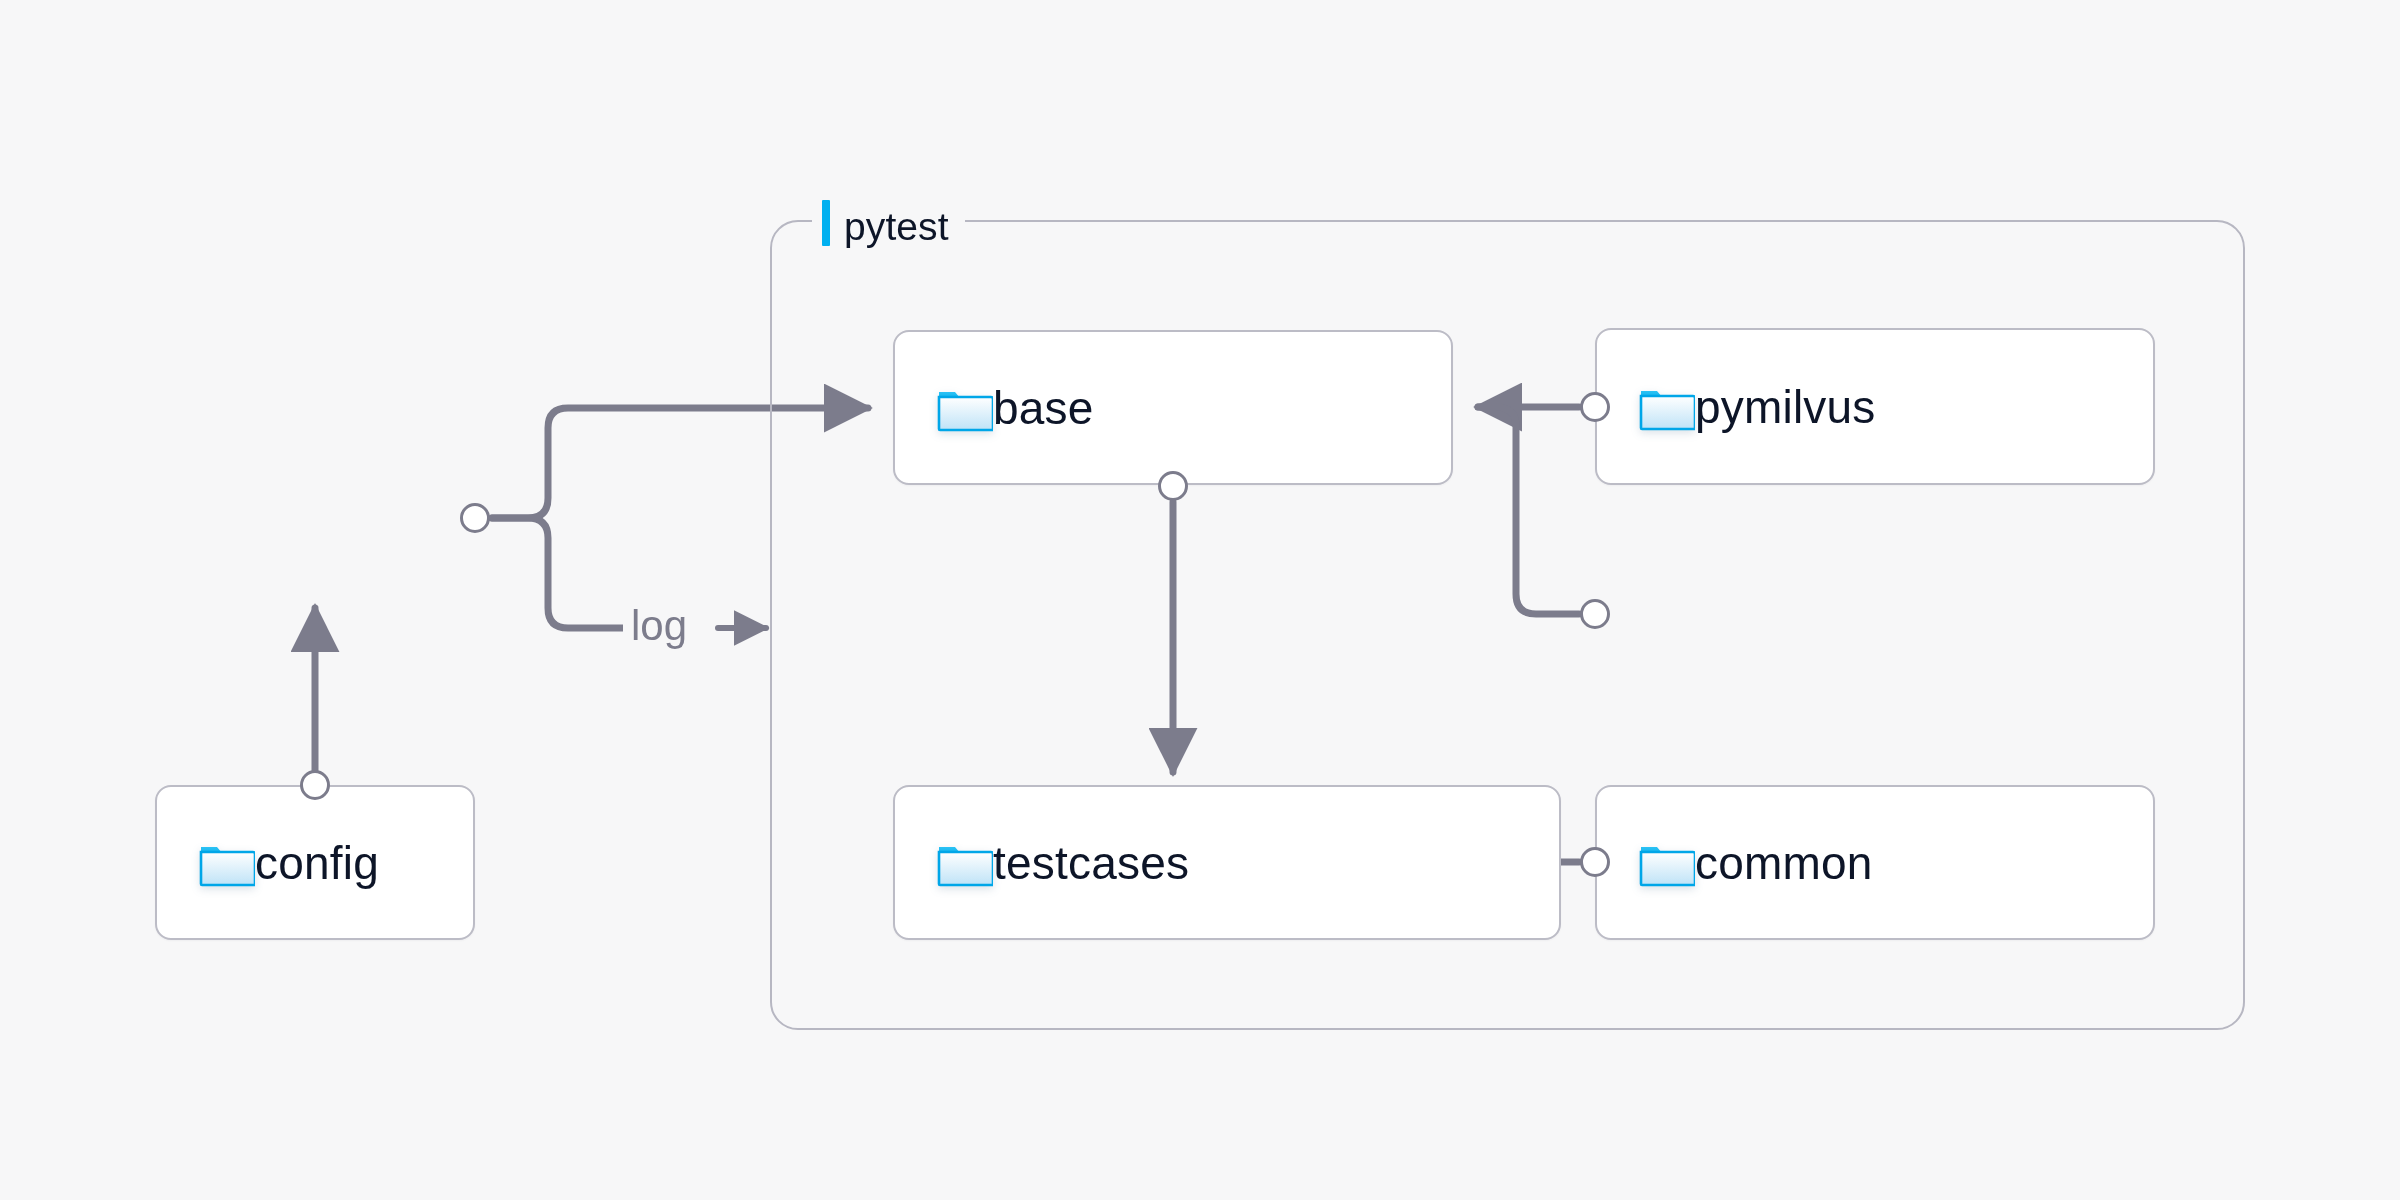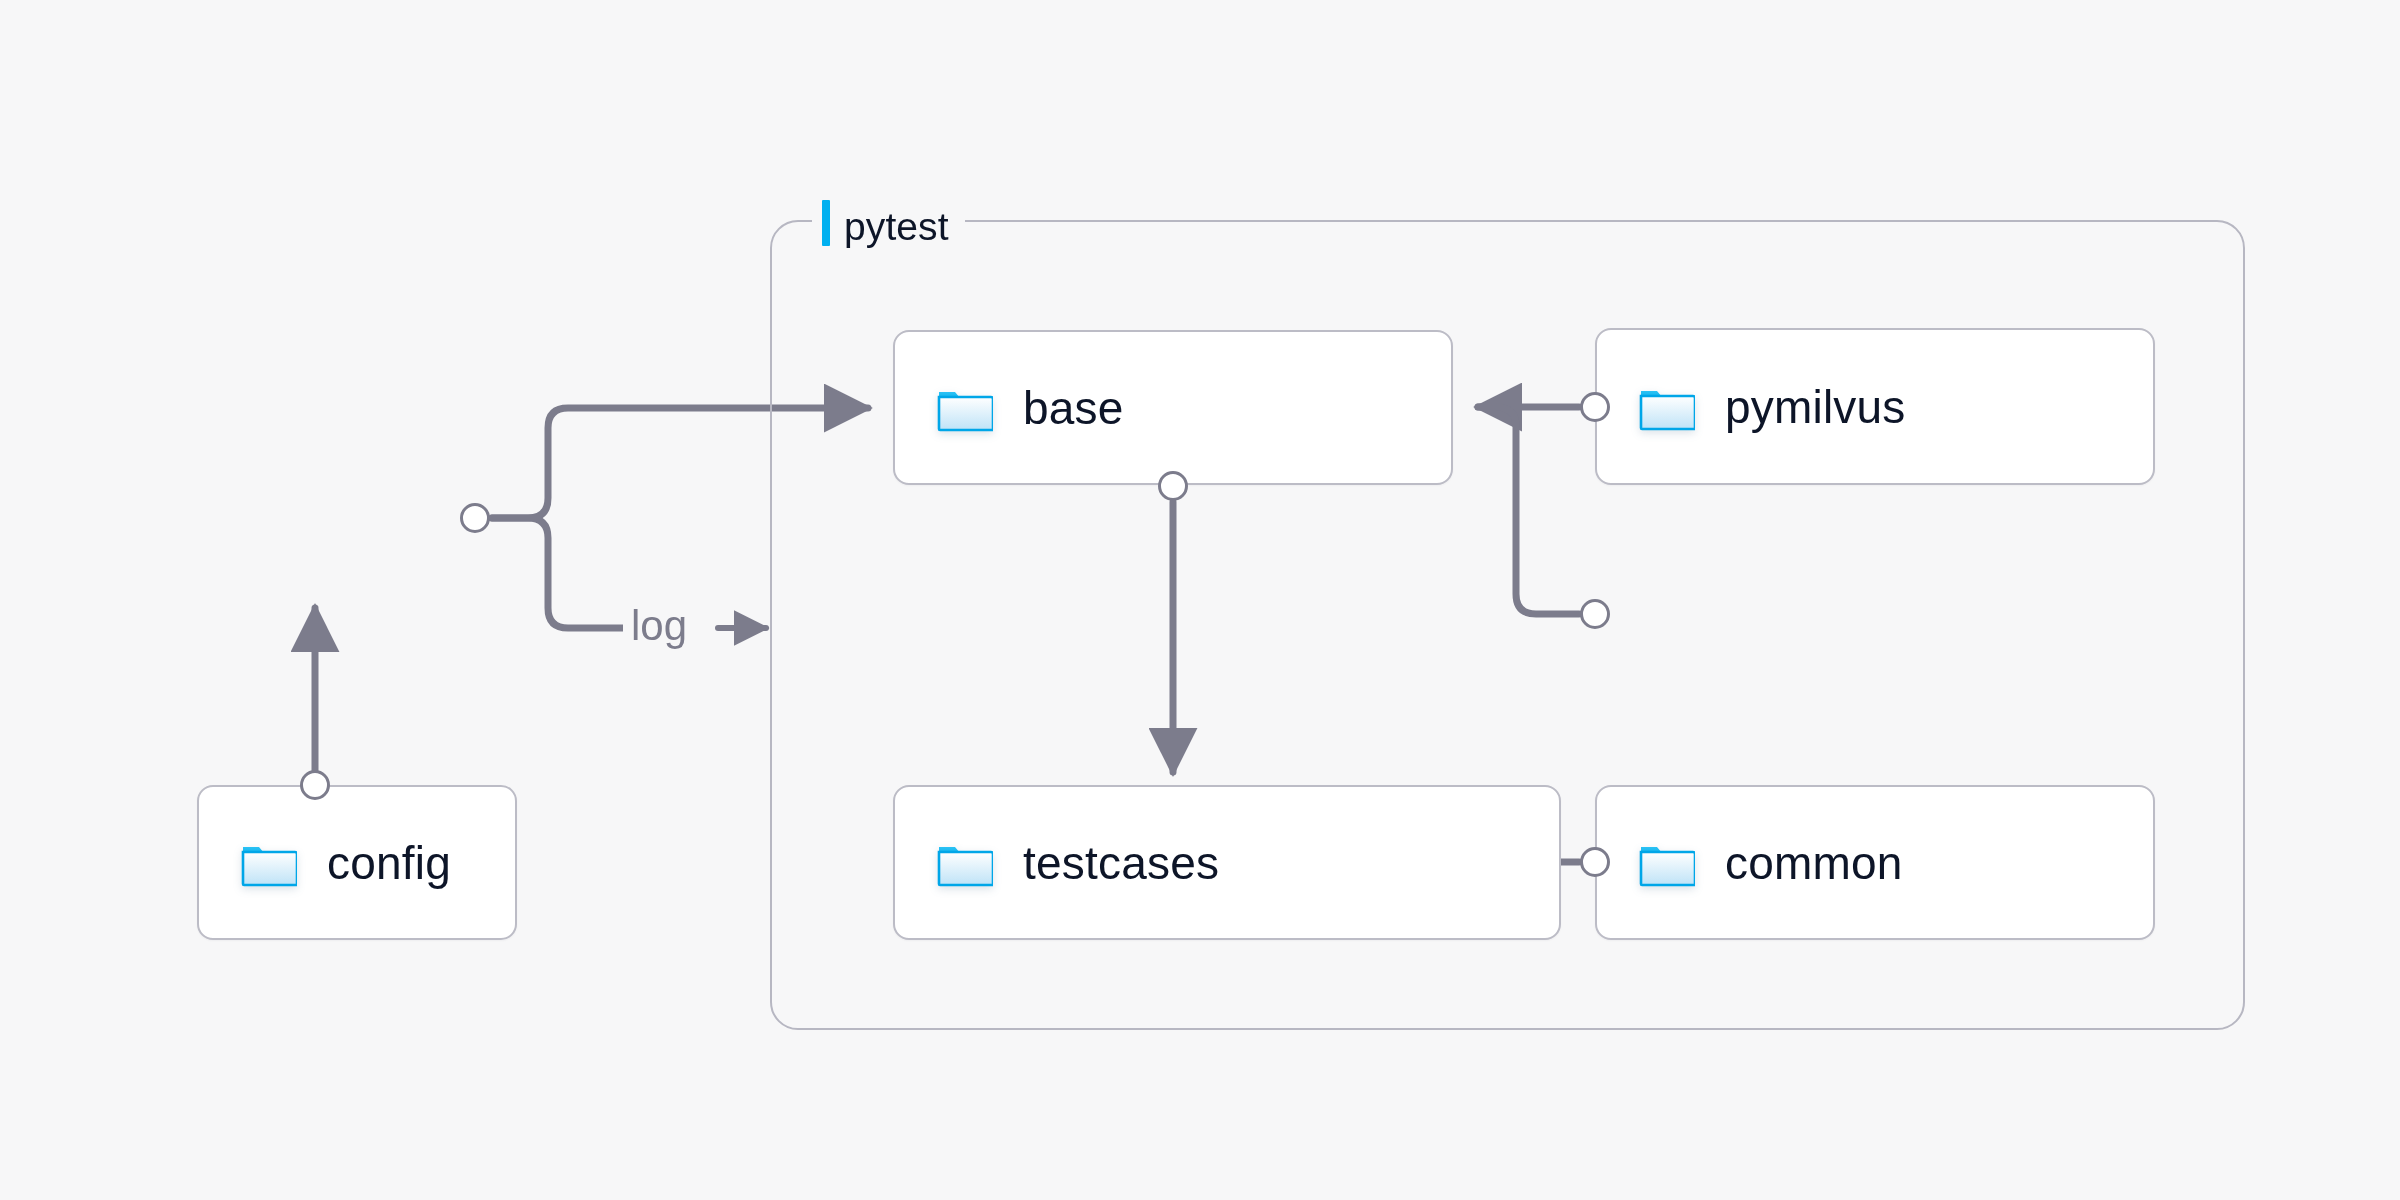--- a/index.html
+++ b/index.html
@@ -67,21 +67,20 @@
   
   .node {
     position: absolute;
     box-sizing: border-box;
     background: #ffffff;
     border: 2px solid #bcbcc6;
     border-radius: 16px;
     display: flex;
     align-items: center;
     padding-left: 42px;
-    gap: 30px;
     z-index: 3;
     box-shadow: 0 1px 2px rgba(20,22,40,0.04);
   }
   .node-label {
     font-size: 46px;
     color: #0d1528;
     line-height: 1;
     white-space: nowrap;
     letter-spacing: 0.2px;
   }
@@ -167,21 +166,21 @@
   </svg>
 
   <div class="group-box" style="left:770px; top:220px; width:1475px; height:810px;"></div>
 
   <div class="group-label" style="left:812px; top:194px;">
     <span class="group-label-bar"></span>
     <span class="group-label-text">pytest</span>
   </div>
 
 
-  <div class="node" style="left:155px; top:785px; width:320px; height:155px;margin-left:42px;">
+  <div class="node" style="left:155px; top:785px; width:320px; height:155px;">
     <span class="folder-icon">
       <svg viewBox="0 0 56 48" width="56" height="48">
         <path d="M2 8 h16 l5 6 h31 a2 2 0 0 1 2 2 v3 H2 Z" fill="url(#folderTab)"></path>
         <path d="M2 13 h52 a2 2 0 0 1 2 2 v30 a1 1 0 0 1 -1 1 H3 a1 1 0 0 1 -1 -1 Z" fill="url(#folderGrad)" stroke="#00a6e8" stroke-width="2.6"></path>
       </svg>
     </span>
     <span class="node-label">config</span>
   </div>
 
   <div class="node" style="left:893px; top:330px; width:560px; height:155px;">

